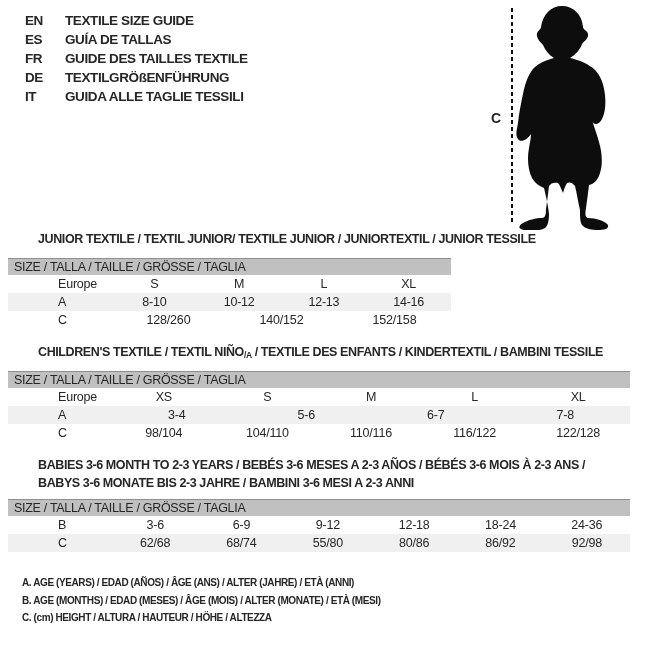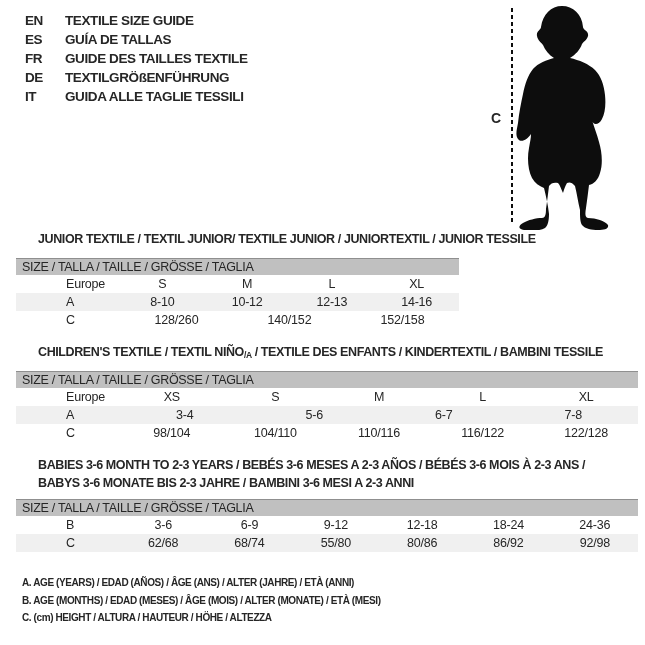--- a/index.html
+++ b/index.html
@@ -25,21 +25,21 @@
     position:absolute; left:487px; top:110px; width:18px; text-align:center;
     font-size:14px; font-weight:700;
   }
   .silhouette{position:absolute; left:505px; top:2px;}
   
   .section-title{
     position:absolute; left:38px; font-size:12.5px; font-weight:700;
     letter-spacing:-0.4px; white-space:nowrap;
   }
   .section-title .subscript{font-size:8.5px; vertical-align:-2px;}
-  .size-table{position:absolute; left:16px;}
+  .size-table{position:absolute; left:8px;}
   .tbar{
     height:17px; line-height:16px; background:var(--bar);
     border-top:1px solid var(--bar-edge);
     font-size:12.5px; letter-spacing:-0.3px; padding-left:6px;
     white-space:nowrap; overflow:hidden;
   }
   .trow{display:flex; height:18px; line-height:18px; font-size:12.5px; letter-spacing:-0.2px;}
   .trow.shaded{background:var(--shade);}
   .tlabel{width:60px; padding-left:6px; flex:none;margin-left:44px;}
   .tcell{flex:1; text-align:center;}

